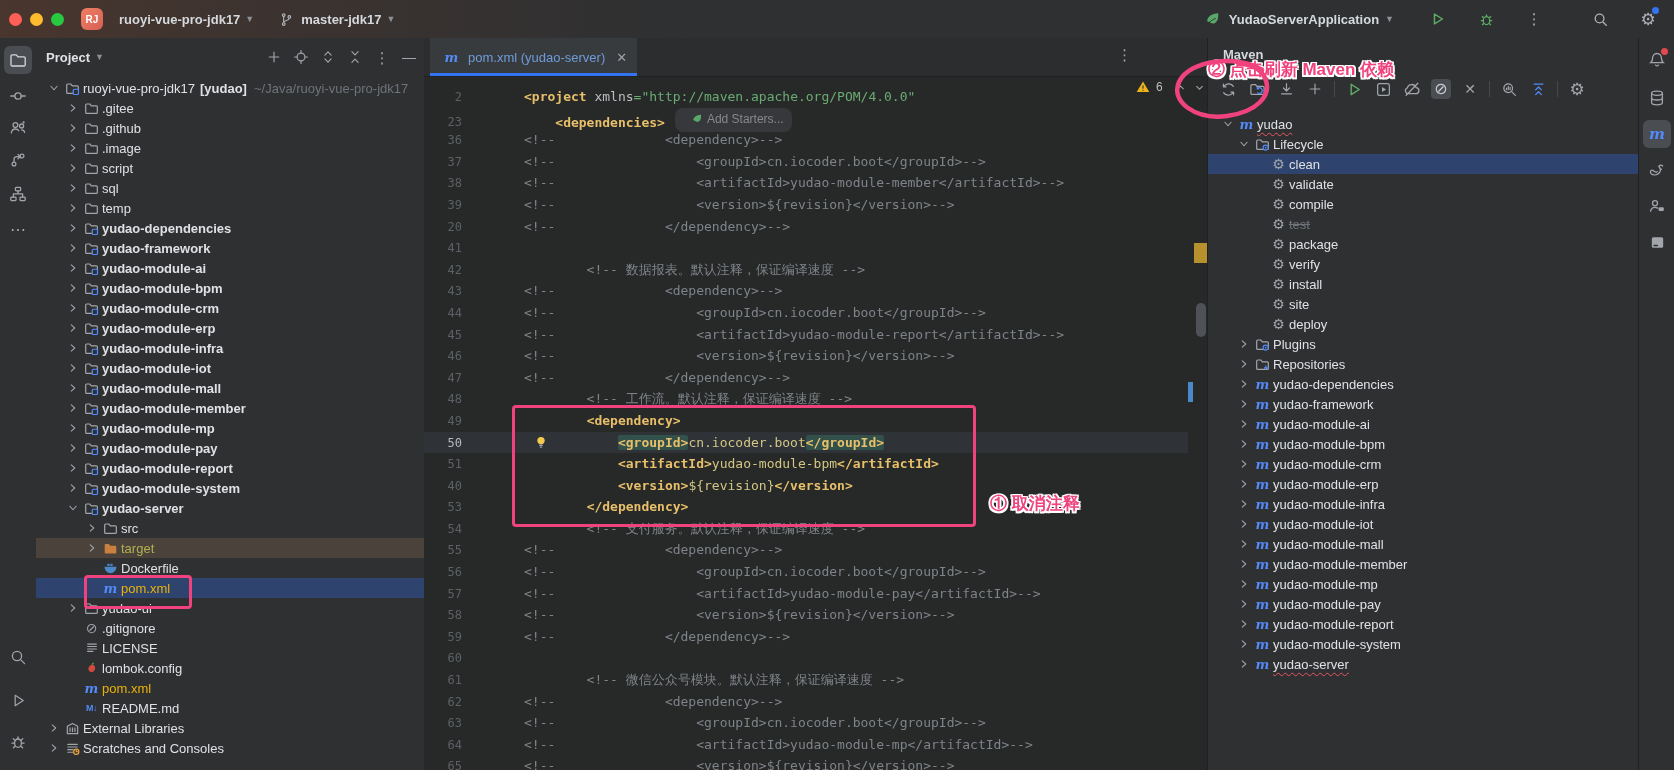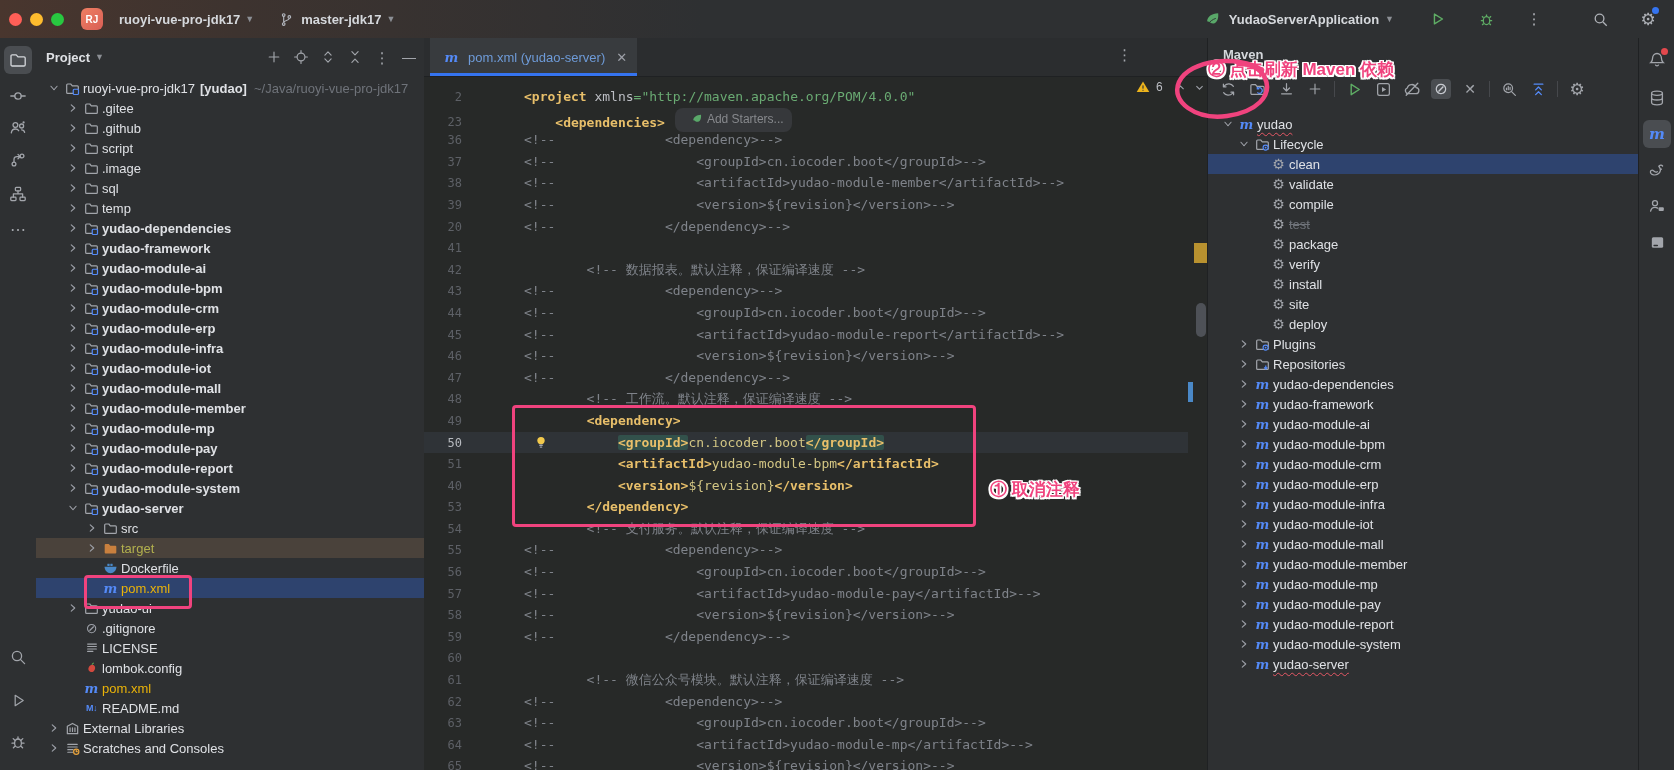--- a/index.html
+++ b/index.html
@@ -306,34 +306,34 @@
           <span class="chev">
             <svg width="14" height="14" viewBox="0 0 16 16" fill="none" stroke="currentColor" stroke-width="1.3" stroke-linecap="round" stroke-linejoin="round">
               <path d="M6 4.5 10 8l-4 3.5"></path>
             </svg>
           </span>
           <span class="ticon">
             <svg width="15" height="15" viewBox="0 0 16 16" fill="none" stroke="currentColor" stroke-width="1.3" stroke-linecap="round" stroke-linejoin="round">
               <path d="M1.8 4.2c0-.6.4-1 1-1h3.4l1.6 1.9h5.4c.6 0 1 .4 1 1v6.2c0 .6-.4 1-1 1H2.8c-.6 0-1-.4-1-1z"></path>
             </svg>
           </span>
-          <span class="tlabel">script</span>
+          <span class="tlabel">.image</span>
         </div>
         <div class="trow" style="padding-left: 27px;">
           <span class="chev">
             <svg width="14" height="14" viewBox="0 0 16 16" fill="none" stroke="currentColor" stroke-width="1.3" stroke-linecap="round" stroke-linejoin="round">
               <path d="M6 4.5 10 8l-4 3.5"></path>
             </svg>
           </span>
           <span class="ticon">
             <svg width="15" height="15" viewBox="0 0 16 16" fill="none" stroke="currentColor" stroke-width="1.3" stroke-linecap="round" stroke-linejoin="round">
               <path d="M1.8 4.2c0-.6.4-1 1-1h3.4l1.6 1.9h5.4c.6 0 1 .4 1 1v6.2c0 .6-.4 1-1 1H2.8c-.6 0-1-.4-1-1z"></path>
             </svg>
           </span>
-          <span class="tlabel">.image</span>
+          <span class="tlabel">script</span>
         </div>
         <div class="trow" style="padding-left: 27px;">
           <span class="chev">
             <svg width="14" height="14" viewBox="0 0 16 16" fill="none" stroke="currentColor" stroke-width="1.3" stroke-linecap="round" stroke-linejoin="round">
               <path d="M6 4.5 10 8l-4 3.5"></path>
             </svg>
           </span>
           <span class="ticon">
             <svg width="15" height="15" viewBox="0 0 16 16" fill="none" stroke="currentColor" stroke-width="1.3" stroke-linecap="round" stroke-linejoin="round">
               <path d="M1.8 4.2c0-.6.4-1 1-1h3.4l1.6 1.9h5.4c.6 0 1 .4 1 1v6.2c0 .6-.4 1-1 1H2.8c-.6 0-1-.4-1-1z"></path>
@@ -1160,19 +1160,19 @@
       <div class="stripe-ic" style="position: absolute; left: 4px; top: 190px;">
         <svg width="17" height="17" viewBox="0 0 18 18">
           <rect x="3" y="3.4" width="12" height="11.2" rx="1.6" fill="currentColor"></rect>
           <path d="M5.4 12.2h3.4" stroke="#2e3032" stroke-width="1.6" stroke-linecap="round"></path>
         </svg>
       </div>
     </div>
 
   <div class="ann ann-rect" style="left:512px;top:405px;width:458px;height:116px"></div>
   <div class="ann ann-rect" style="left:84px;top:575px;width:102px;height:28px"></div>
-  <div class="ann ann-text" style="left:990px;top:478px">① 取消注释</div>
+  <div class="ann ann-text" style="left:990px;top:492px">① 取消注释</div>
   <div class="ann ann-text" style="left:1208px;top:58px">② 点击刷新 Maven 依赖</div>
   <svg class="ann" style="left:1166px;top:52px" width="116" height="78" viewBox="0 0 116 78">
     <path d="M 96 18 C 72 3 24 7 13 30 C 4 50 30 68 61 64 C 90 60 107 44 99 26 C 95 17 84 11 73 12" fill="none" stroke="#f0437e" stroke-width="4.5" stroke-linecap="round"></path>
   </svg>
 
 </div>
 
 </body></html>

